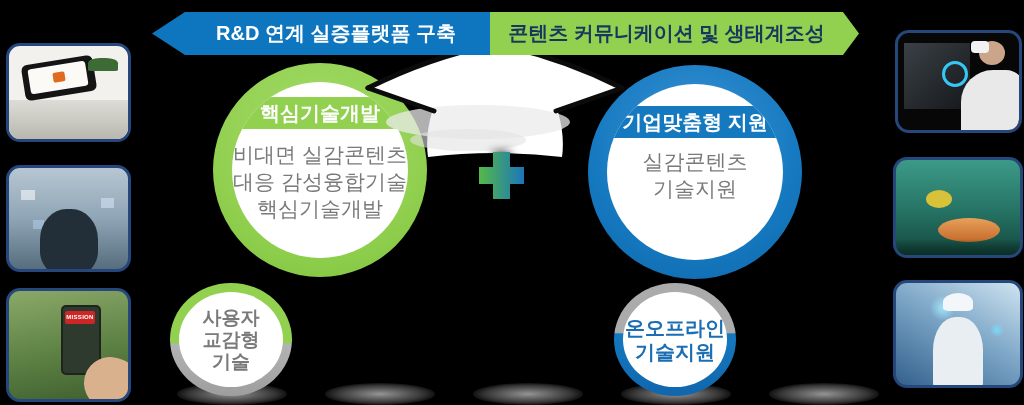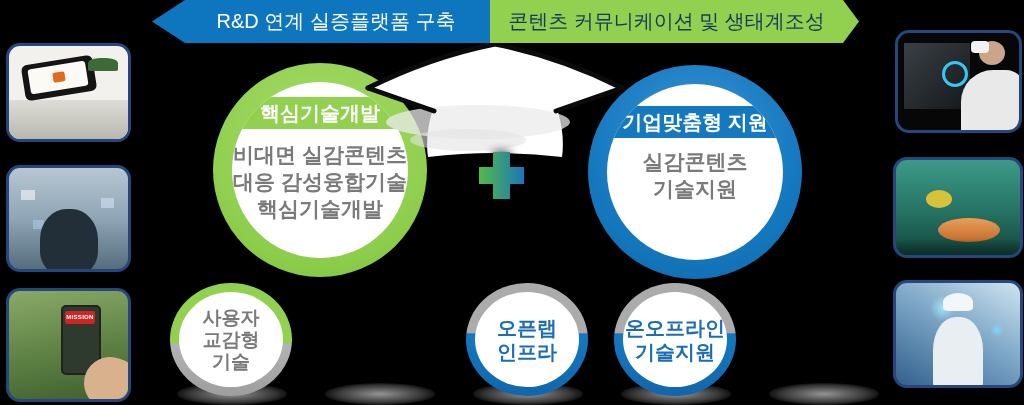--- a/index.html
+++ b/index.html
@@ -2,38 +2,38 @@
 <html><head>
 <meta charset="utf-8">
 <style>
   html,body{margin:0;padding:0;background:#000;}
   #stage{
     position:relative;width:1024px;height:405px;background:#000;overflow:hidden;
     font-family:"Liberation Sans","DejaVu Sans",sans-serif;
   }
 
   
-  .banner{position:absolute;top:0;height:43px;display:flex;align-items:center;justify-content:center;
-          font-weight:normal;z-index:5;}
+  .banner{position:absolute;top:12px;height:43px;display:flex;align-items:center;justify-content:center;
+          font-weight:bold;z-index:5;}
   .banner-blue{left:152px;width:338px;background:#0E76BE;color:#fff;font-size:20px;
                clip-path:polygon(33px 0,100% 0,100% 100%,33px 100%,0 50%);padding-left:30px;box-sizing:border-box;}
   .banner-green{left:490px;width:369px;background:#92D050;color:#17375E;font-size:20px;
                 clip-path:polygon(0 0,353px 0,100% 50%,353px 100%,0 100%);padding-right:16px;box-sizing:border-box;}
 
   
   .big-circle{position:absolute;width:214px;height:214px;border-radius:50%;z-index:3;}
   .big-circle.green{background:radial-gradient(circle at 50% 35%,#a5dc6c,#92D050 60%,#7cc43c);}
   .big-circle.blue{background:radial-gradient(circle at 50% 35%,#3f94d4,#1579C0 60%,#0f67ab);}
   .big-inner{position:absolute;left:19px;top:19px;right:19px;bottom:19px;border-radius:50%;
              background:#fff;overflow:hidden;}
   .big-band{position:absolute;left:-20px;right:-20px;height:32px;text-align:center;
             color:#fff;font-weight:bold;font-size:20px;line-height:32px;}
   .big-band.green{background:#92D050;top:15px;}
   .big-band.blue{background:#1579C0;top:22px;}
-  .big-body{position:absolute;left:0;right:0;text-align:center;font-weight:bold;
+  .big-body{position:absolute;left:0;right:0;text-align:center;font-weight:normal;
             color:#7A7A7A;font-size:21px;line-height:27px;}
   .big-body.left-pos{top:59px;}
   .big-body.right-pos{top:64px;}
 
   
   #arrow-svg{position:absolute;left:0;top:0;z-index:4;pointer-events:none;}
   #plus-svg{position:absolute;left:0;top:0;z-index:6;pointer-events:none;}
 
   
   .sub-circle{position:absolute;top:283px;width:122px;height:113px;border-radius:50%;z-index:3;}
@@ -193,26 +193,20 @@
   <div class="circle-shadow" style="left:621px;"></div>
   <div class="circle-shadow" style="left:769px;"></div>
 
   <div class="sub-circle green" style="left:170px;">
     <div class="sub-inner green-text">
       <div>사용자</div>
       <div>교감형</div>
       <div>기술</div>
     </div>
   </div>
-  <div class="sub-circle blue" style="left:466px;">
-    <div class="sub-inner blue-text">
-      <div>오픈랩</div>
-      <div>인프라</div>
-    </div>
-  </div>
   <div class="sub-circle blue" style="left:614px;">
     <div class="sub-inner blue-text">
       <div>온오프라인</div>
       <div>기술지원</div>
     </div>
   </div>
 
 </div>
 
 </body></html>

